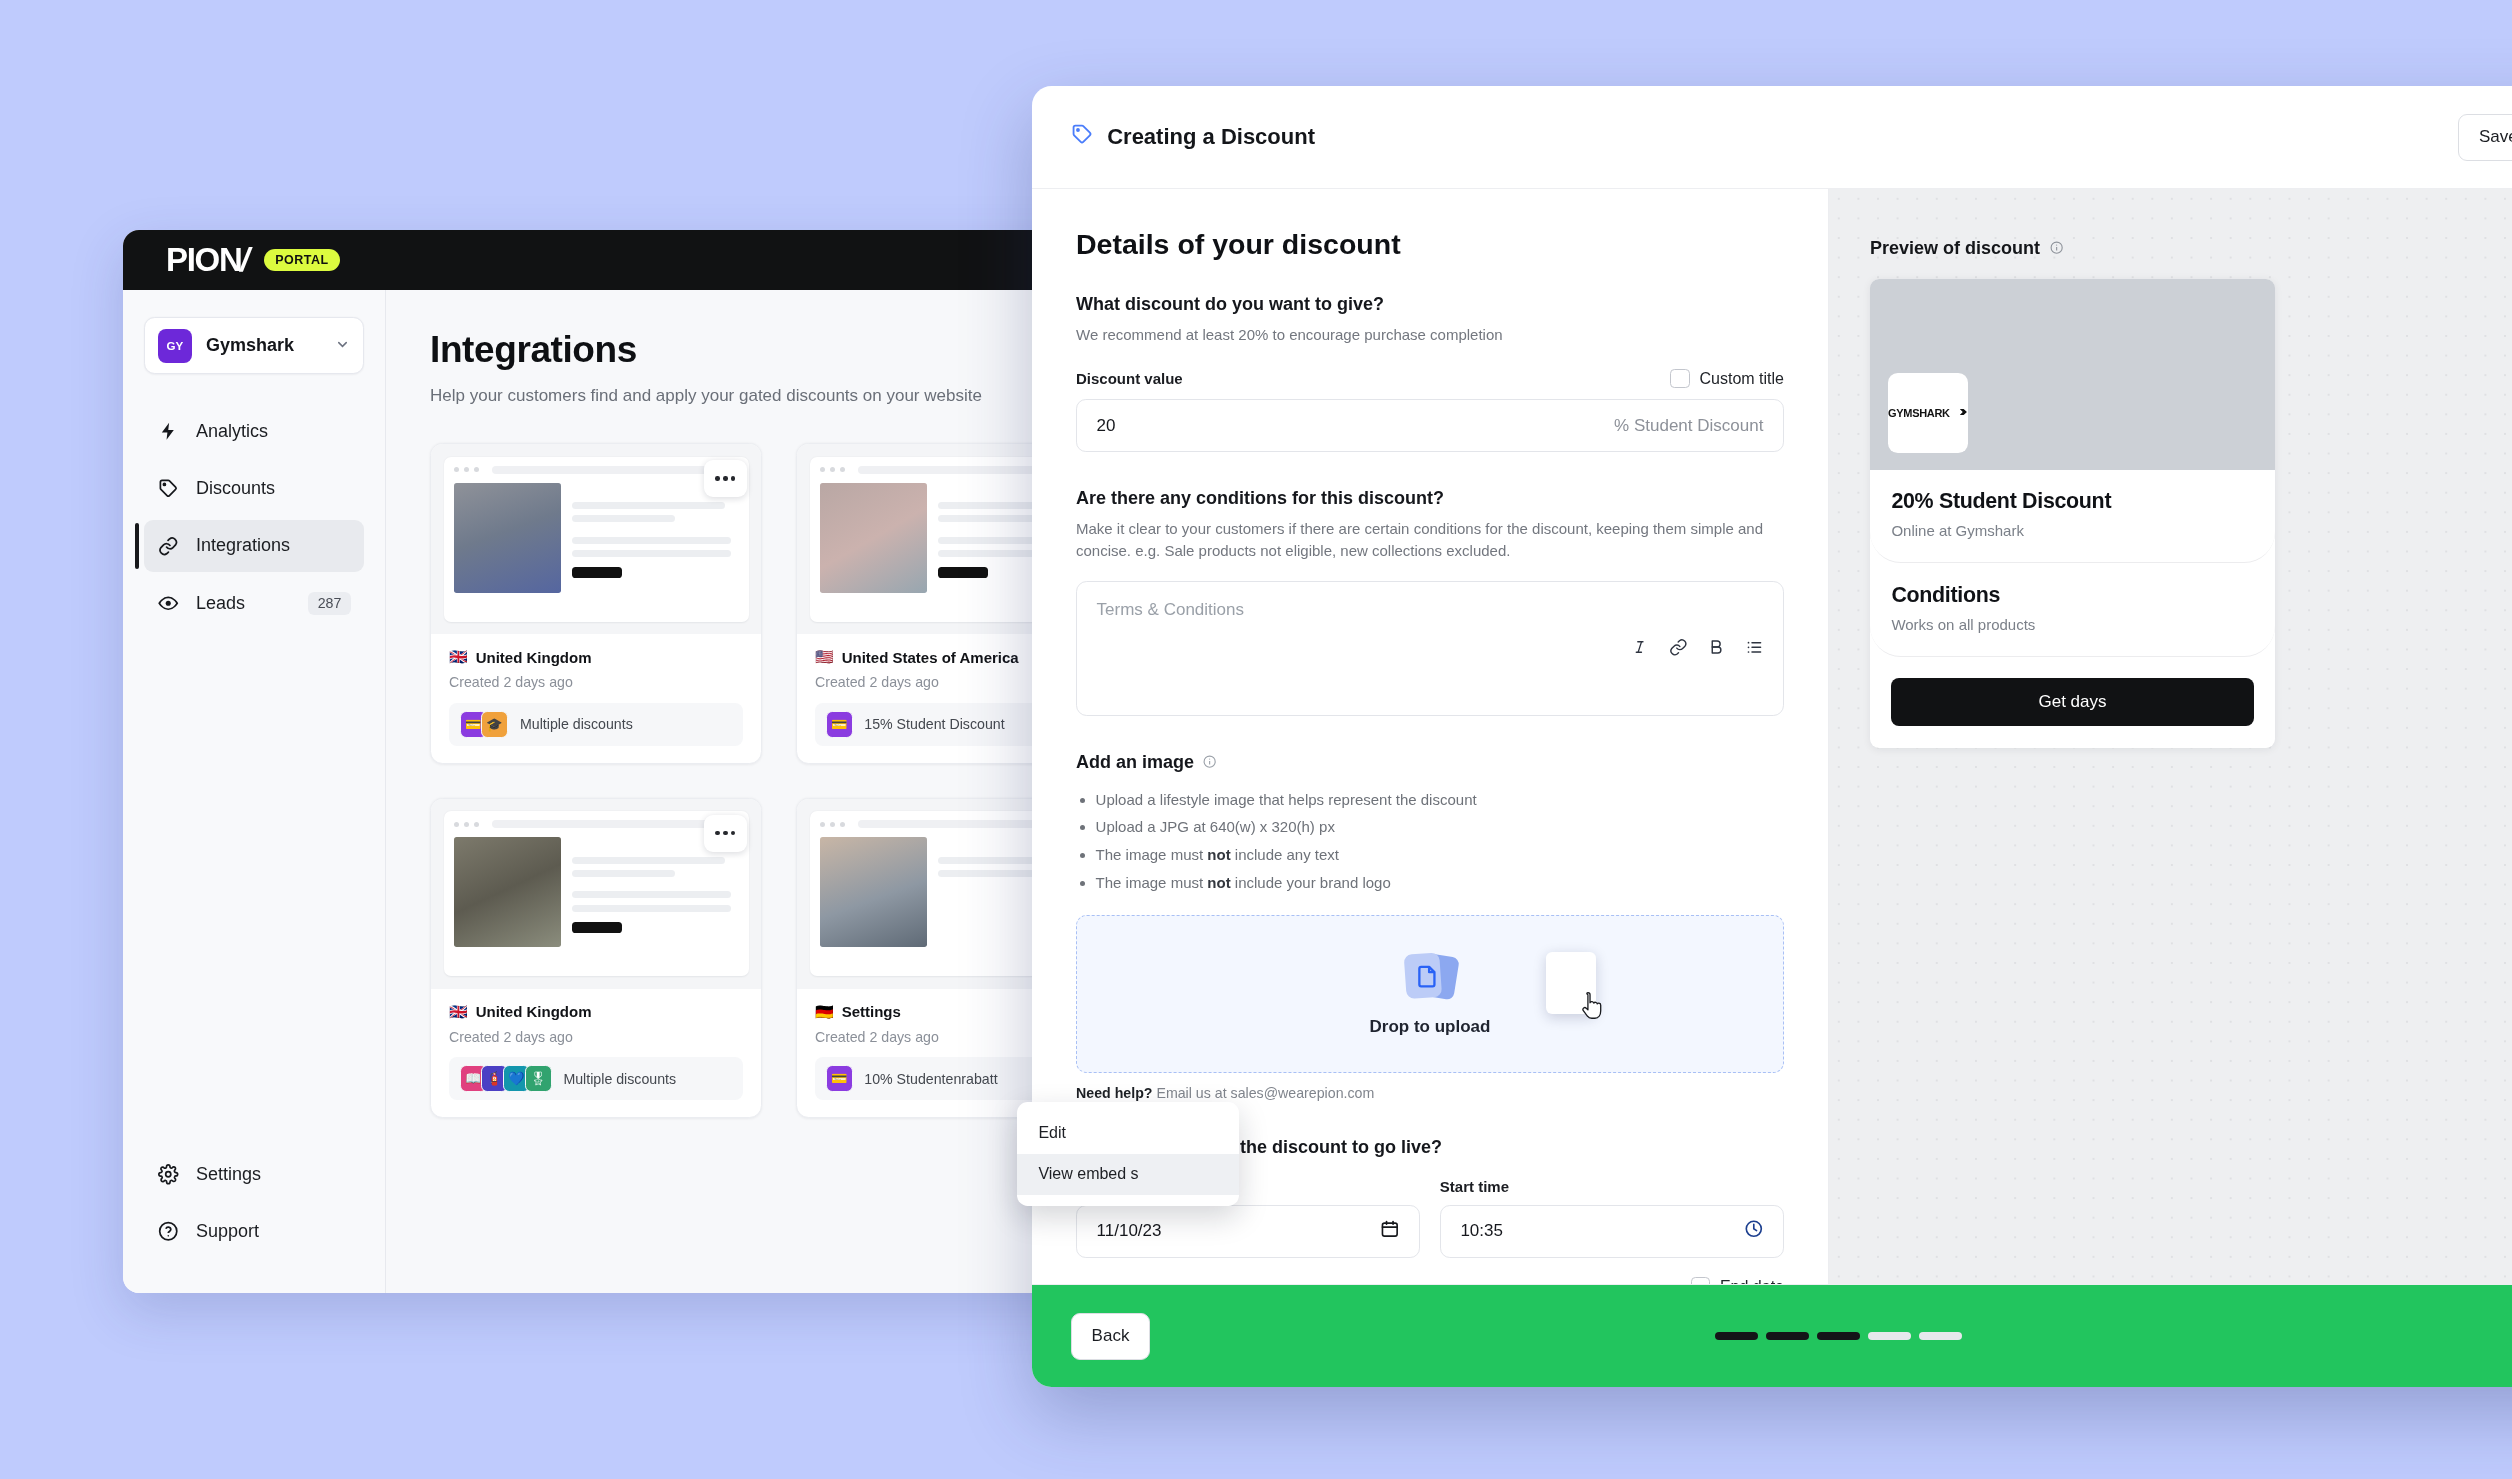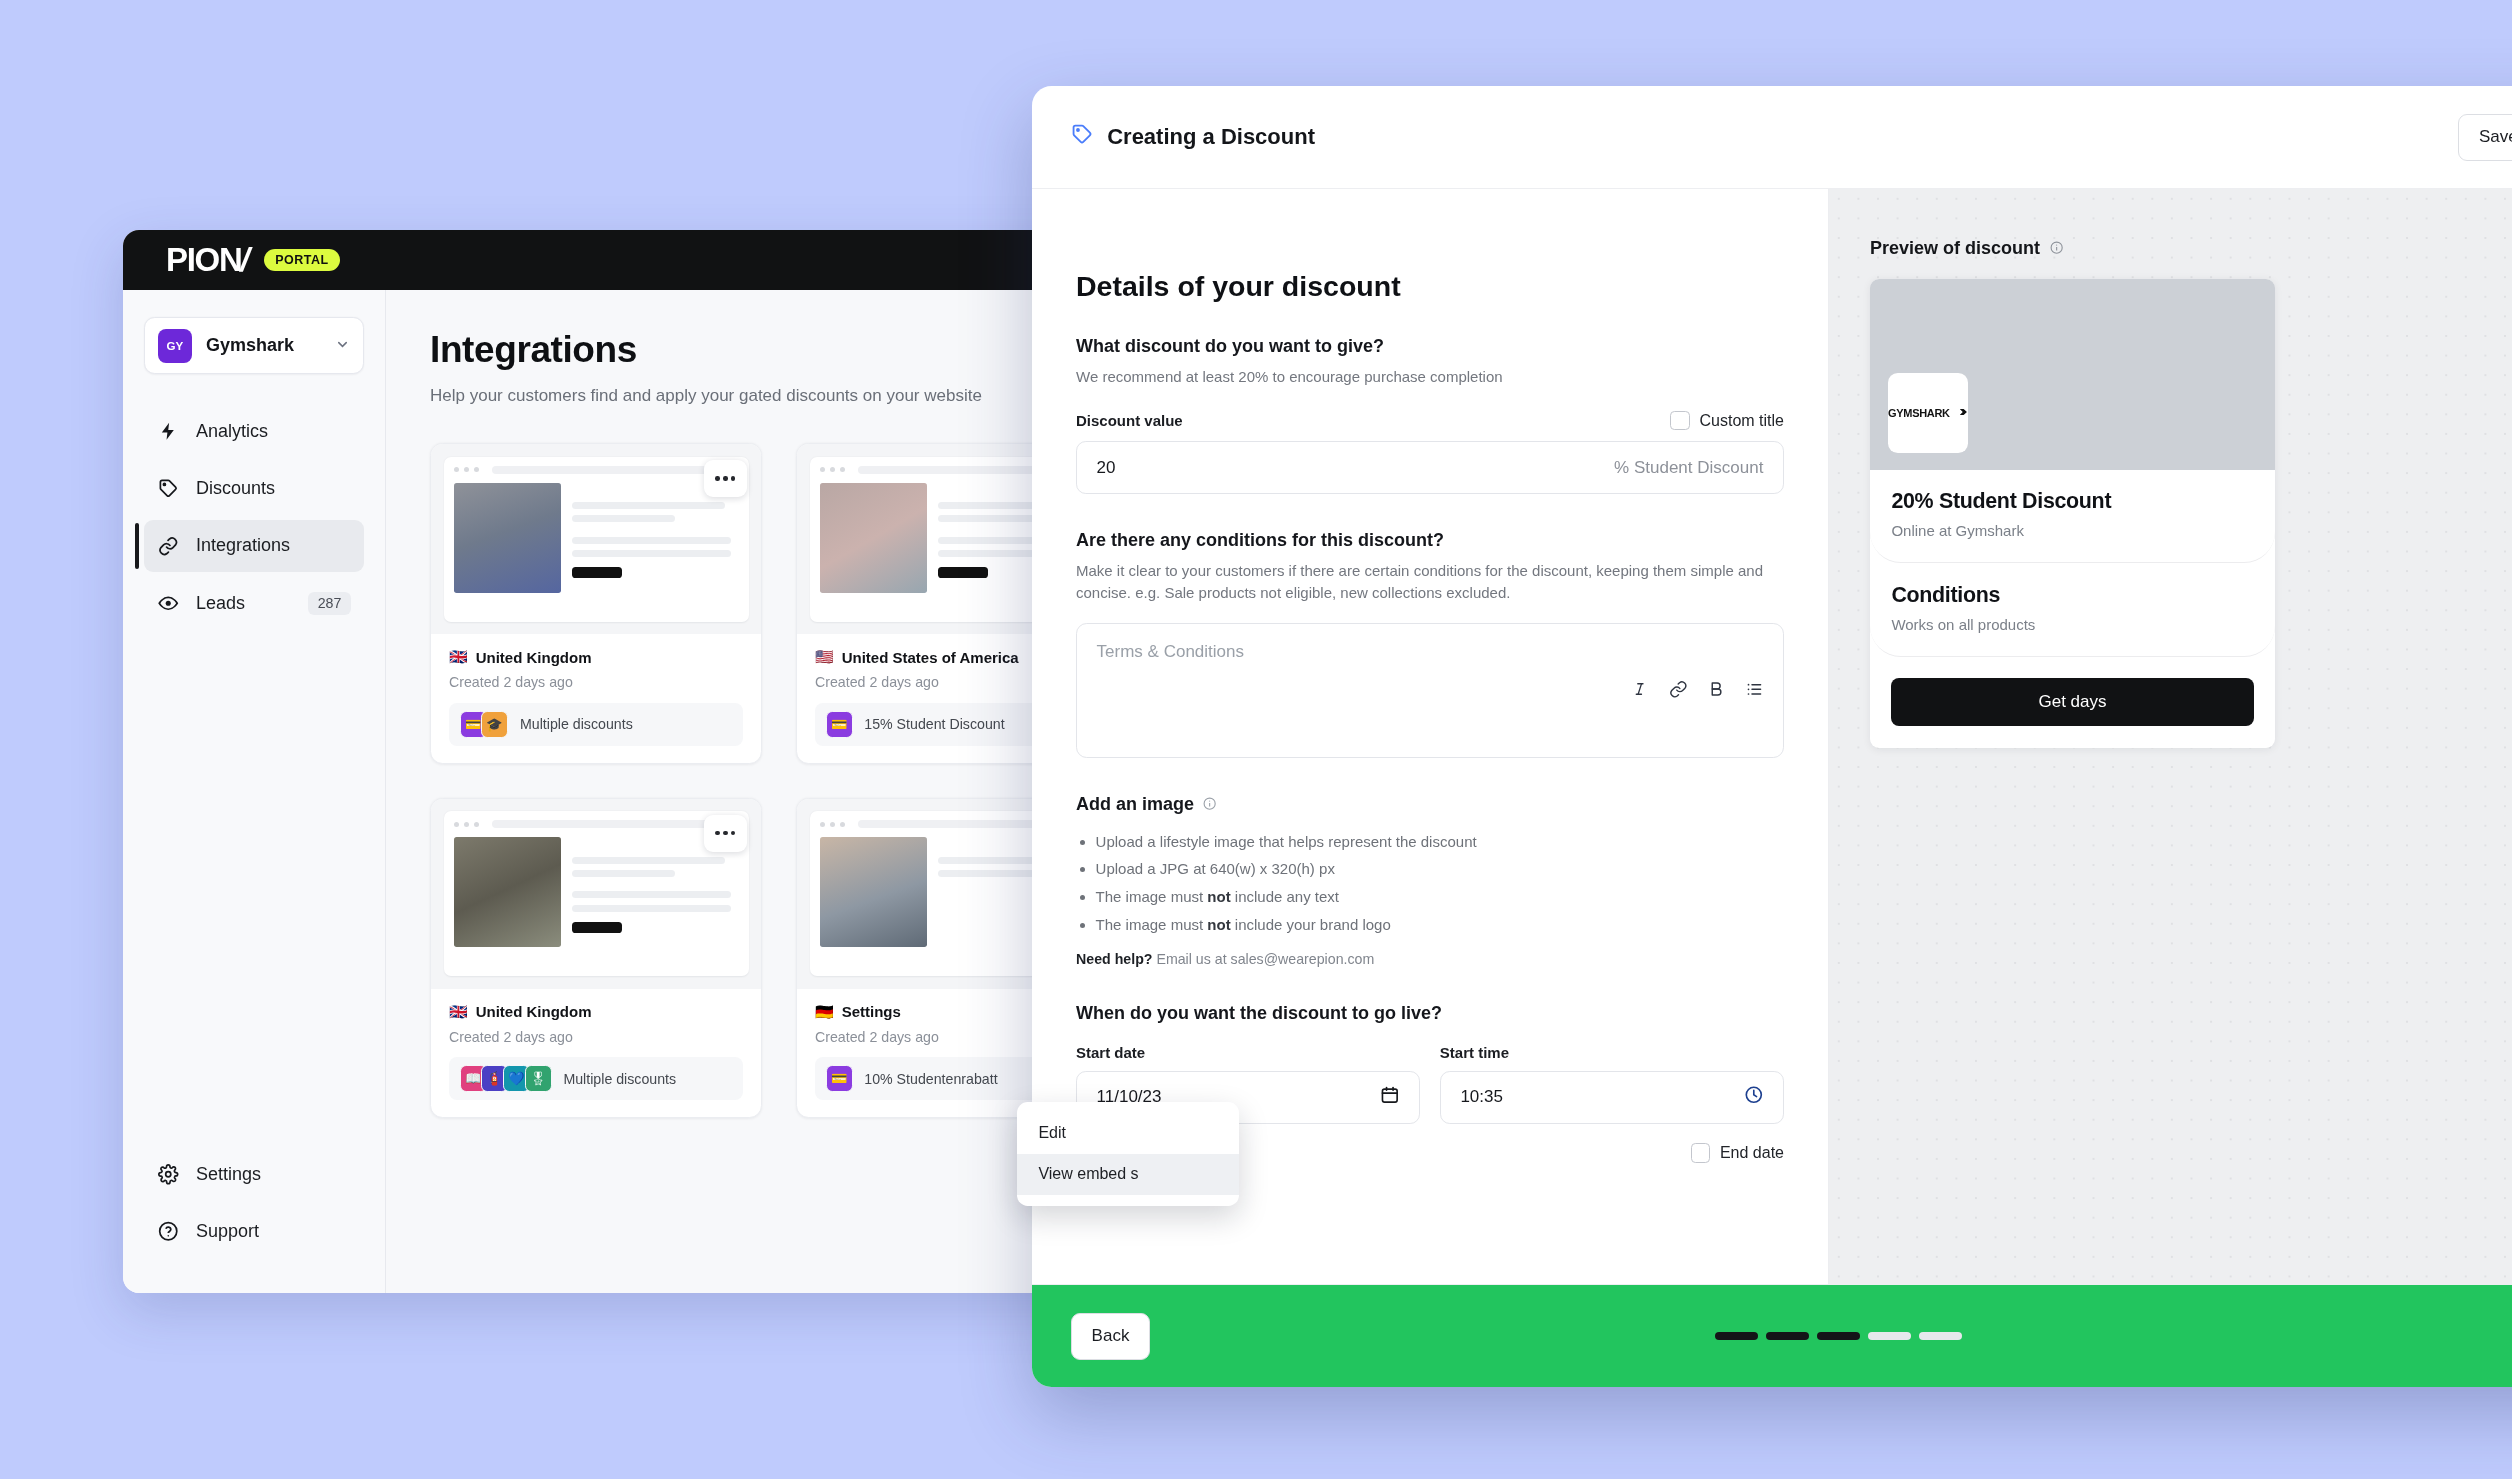--- a/index.html
+++ b/index.html
@@ -138,21 +138,21 @@
     padding: 0 39px; border-bottom: 0.9px solid #edeef1; flex: 0 0 auto;
   }
   .modal-title { display: flex; align-items: center; gap: 14.2px; font-size: 22px; font-weight: 700; color: #14161a;}
   .btn-outline {
     border: 0.9px solid #dcdee3; background: #fff; border-radius: 9px;
     padding: 12.5px 19.6px; font-size: 17px; color: #1b1d22; cursor: pointer;
     font-family: inherit;
   }
   .modal-body { flex: 1; display: flex; min-height: 0; }
   .form-col { width: 796px; padding: 39px 44px 0; overflow: hidden; }
-  .form-h1 { font-size: 28.5px; font-weight: 700; color: #0f1115; margin-bottom: 33px; margin-top: 42px;}
+  .form-h1 { font-size: 28.5px; font-weight: 700; color: #0f1115; margin-bottom: 33px;}
   .q-title { font-size: 18px; font-weight: 700; color: #15171c; }
   .q-sub { font-size: 15px; color: #73777f; margin-top: 9px; line-height: 1.45;}
   .field-row { display: flex; align-items: center; justify-content: space-between; margin-top: 23px;}
   .field-label { font-size: 15px; font-weight: 600; color: #1b1d22; }
   .chk-wrap { display: flex; align-items: center; gap: 9.8px; cursor: pointer;}
   .chk { width: 19.6px; height: 19.6px; border: 1.3px solid #c3c6cd; border-radius: 4.4px; background:#fff;}
   .chk-label { font-size: 16px; color: #22252a; }
   .input {
     margin-top: 10.7px; height: 53px; border: 0.9px solid #e3e5ea; border-radius: 9.8px;
     display: flex; align-items: center; justify-content: space-between;
@@ -585,20 +585,39 @@
                 </svg>
             </span>
           </div>
           <ul class="reqs">
             <li>Upload a lifestyle image that helps represent the discount</li>
             <li>Upload a JPG at 640(w) x 320(h) px</li>
             <li>The image must <b>not</b> include any text</li>
             <li>The image must <b>not</b> include your brand logo</li>
           </ul>
 
+          <div class="dropzone">
+            <div class="dz-inner">
+              <span>
+                <svg width="64" height="55" viewBox="0 0 72 62">
+                  <rect x="28" y="6" width="38" height="48" rx="8" fill="#8ca8f0" transform="rotate(9 47 30)"></rect>
+                  <rect x="8" y="4" width="40" height="50" rx="9" fill="#bcccf7" transform="rotate(-4 28 29)"></rect>
+                  <path d="M26 19h9l6 6v14a2 2 0 0 1-2 2H26a2 2 0 0 1-2-2V21a2 2 0 0 1 2-2z" fill="none" stroke="#2962f6" stroke-width="2.6" stroke-linejoin="round"></path>
+                  <path d="M35 19v6h6" fill="none" stroke="#2962f6" stroke-width="2.6" stroke-linejoin="round"></path>
+                </svg>
+              </span>
+              <div class="dz-label">Drop to upload</div>
+            </div>
+            <div class="drag-card"></div>
+            <span class="cursor-ico">
+              <svg width="25" height="30" viewBox="0 0 28 34">
+                <path d="M9 2c1.3 0 2.2 1 2.2 2.2v9.1c.5-.9 1.4-1.4 2.4-1.2 1 .2 1.6.9 1.8 1.6.5-.7 1.3-1.1 2.2-.9 1 .2 1.6.9 1.8 1.7.5-.6 1.3-.9 2.1-.7 1.1.2 1.8 1.2 1.8 2.3v6.4c0 4.1-2.1 8.4-6.6 8.4h-3.6c-2.3 0-3.8-.9-5.1-2.6l-4.4-6c-.7-1-.5-2.3.4-3 .9-.7 2.1-.6 2.9.2l1.9 1.9V4.2C6.8 3 7.7 2 9 2z" fill="#ffffff" stroke="#1a1c20" stroke-width="1.5" stroke-linejoin="round"></path>
+              </svg>
+            </span>
+          </div>
           <div class="need-help">
             <b>Need help?</b>
             <span>Email us at sales@wearepion.com</span>
           </div>
         </div>
 
         <div class="block">
           <div class="q-title">When do you want the discount to go live?</div>
           <div class="date-row">
             <div class="date-col">

